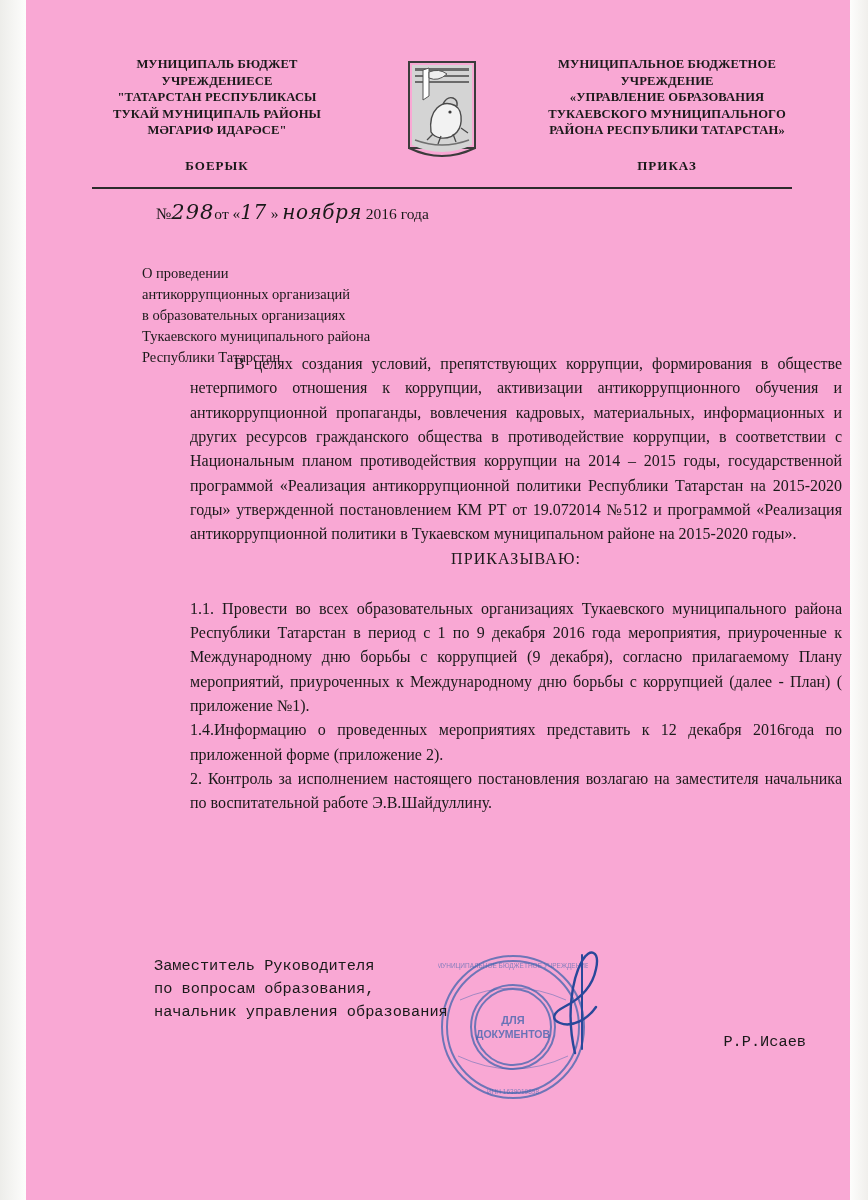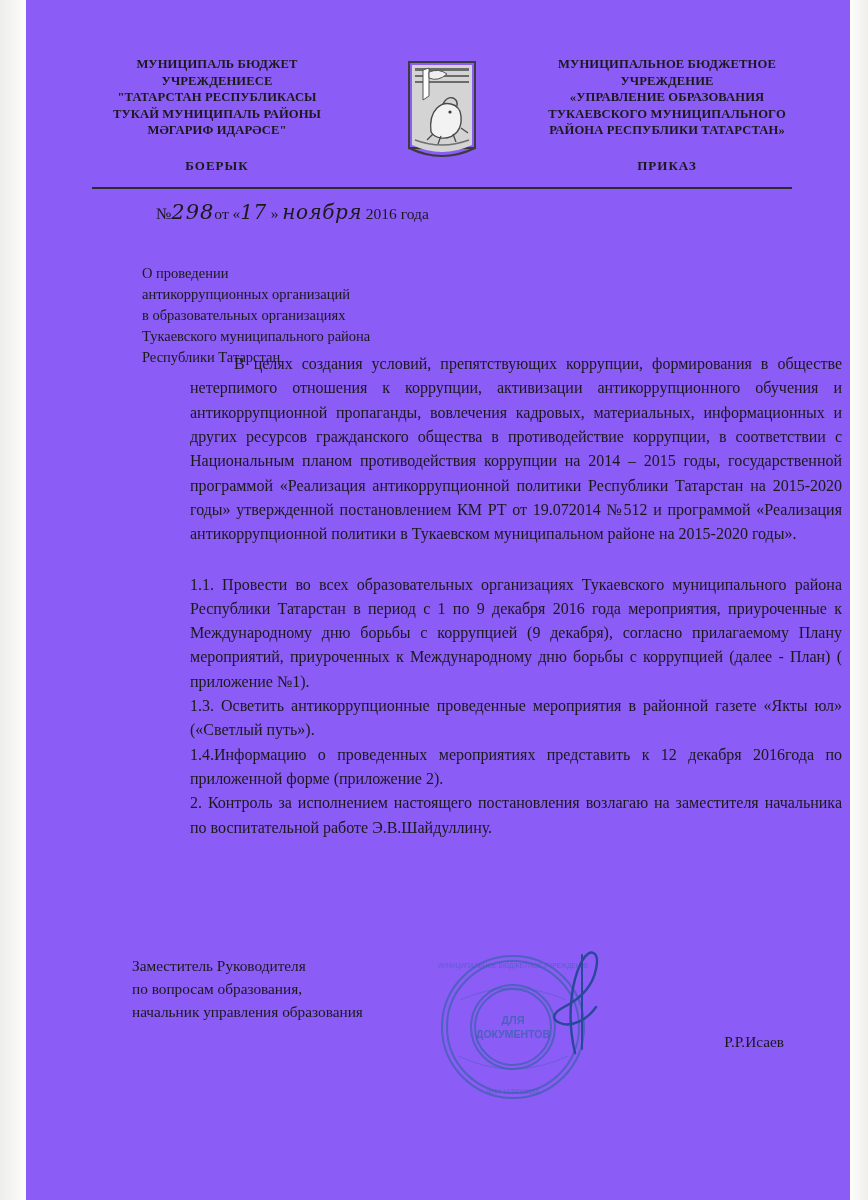--- a/index.html
+++ b/index.html
@@ -9,21 +9,21 @@
   }
   body {
     font-family: "Liberation Serif", serif;
     color: #1a1a1a;
   }
   .page {
     position: relative;
     width: 868px;
     height: 1200px;
     margin: 0 auto;
-    background: #8b5cf6;
+    background: #f9a8d4;
     overflow: hidden;
   }
   
   .page::before {
     content: "";
     position: absolute;
     left: 0; top: 0; bottom: 0;
     width: 26px;
     background: linear-gradient(to right, #ededea, #fdfdfc);
     pointer-events: none;
@@ -134,28 +134,29 @@
   .clauses {
     margin-top: 26px;
   }
   .clauses p {
     margin: 0;
     text-align: justify;
   }
 
   .signature {
     position: absolute;
-    left: 132px;
+    left: 154px;
     top: 955px;
     width: 652px;
     font-size: 15.3px;
     line-height: 1.5;
     display: flex;
     justify-content: space-between;
     align-items: flex-start;
+    font-family: Liberation Mono, monospace;
   }
   .sig-left { width: 330px; }
   .sig-right {
     width: 160px;
     text-align: right;
     padding-top: 76px;
   }
 
   .stamp {
     position: absolute;
@@ -241,23 +242,23 @@
   <div class="subject">
     <div>О проведении</div>
     <div>антикоррупционных организаций</div>
     <div>в образовательных организациях</div>
     <div>Тукаевского  муниципального  района</div>
     <div>Республики Татарстан</div>
   </div>
 
   <div class="body">
     <p class="intro">В целях создания условий, препятствующих коррупции, формирования в обществе нетерпимого отношения к коррупции, активизации антикоррупционного обучения и антикоррупционной пропаганды, вовлечения кадровых, материальных, информационных и других ресурсов гражданского общества в противодействие коррупции,  в соответствии с Национальным планом противодействия коррупции на 2014 – 2015 годы, государственной программой «Реализация антикоррупционной политики Республики Татарстан на 2015-2020 годы» утвержденной постановлением КМ РТ от 19.072014 №512 и программой «Реализация антикоррупционной политики в Тукаевском муниципальном районе на 2015-2020 годы».</p>
+    <p class="order-word">ПРИКАЗЫВАЮ:</p>
     <div class="clauses">
       <p>1.1. Провести во всех образовательных организациях  Тукаевского муниципального района Республики Татарстан в период с 1 по 9 декабря 2016 года мероприятия, приуроченные к Международному дню борьбы с коррупцией (9 декабря), согласно прилагаемому   Плану мероприятий, приуроченных к Международному дню борьбы с коррупцией (далее - План) ( приложение №1).</p>
-      <p>1.3.  Осветить  антикоррупционные  проведенные  мероприятия  в  районной  газете «Якты юл» («Светлый путь»).</p>
       <p>1.4.Информацию о проведенных мероприятиях представить  к 12 декабря 2016года по приложенной форме (приложение 2).</p>
       <p>2. Контроль за исполнением настоящего постановления возлагаю на заместителя начальника по воспитательной работе Э.В.Шайдуллину.</p>
     </div>
   </div>
 
   <div class="stamp">
     <svg width="150" height="150" viewBox="0 0 150 150" aria-hidden="true">
       <g fill="none" stroke="#3a62ad" stroke-width="2" opacity="0.72">
         <circle cx="75" cy="75" r="71"></circle>
         <circle cx="75" cy="75" r="66"></circle>

